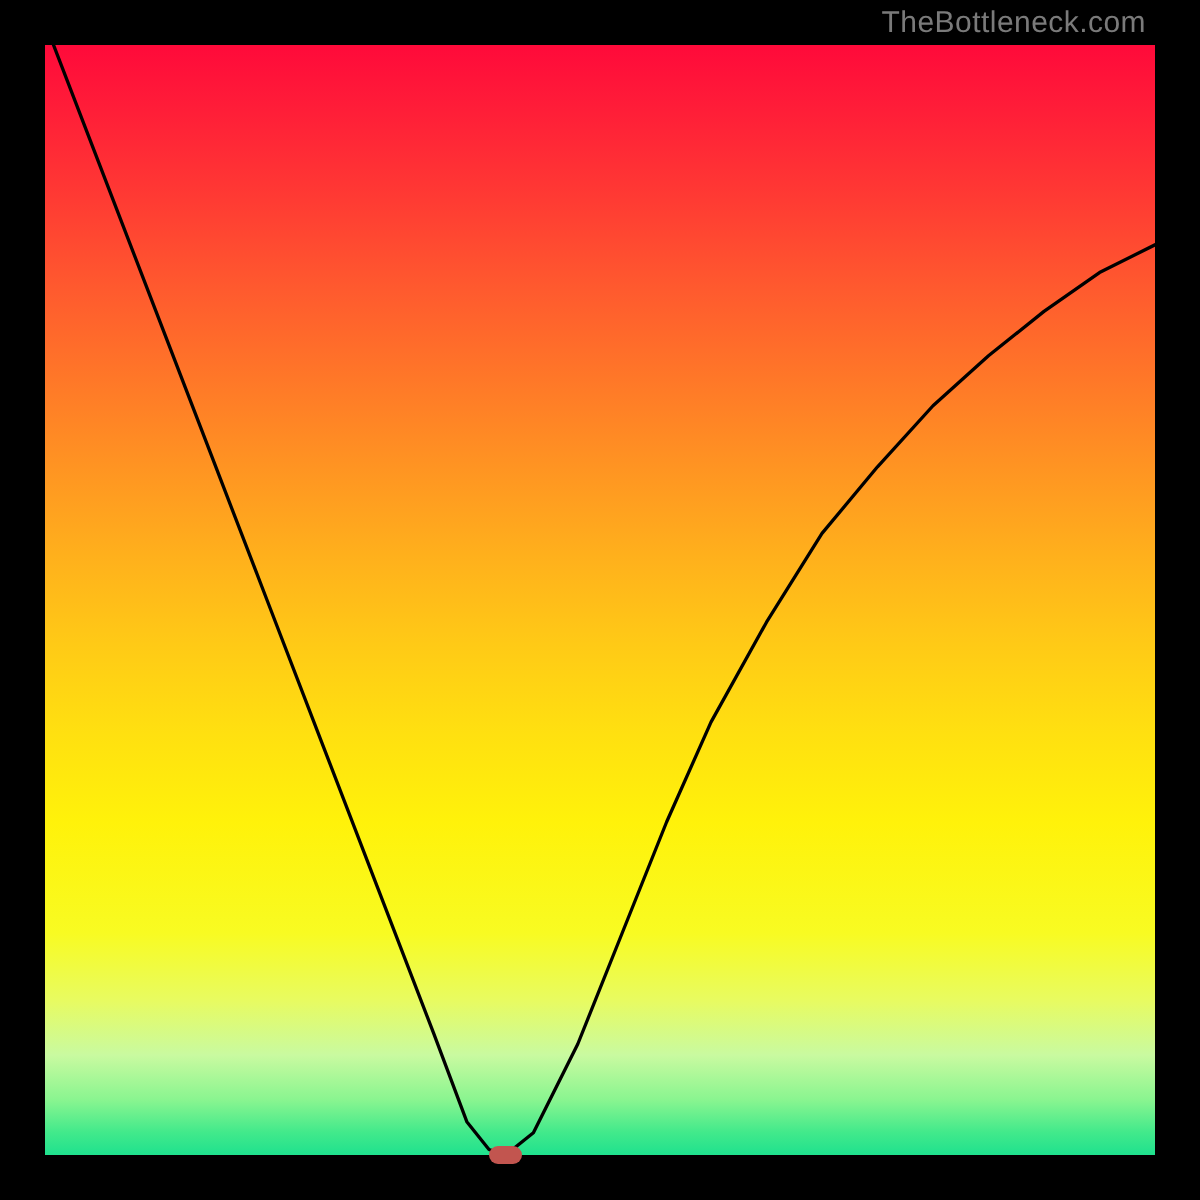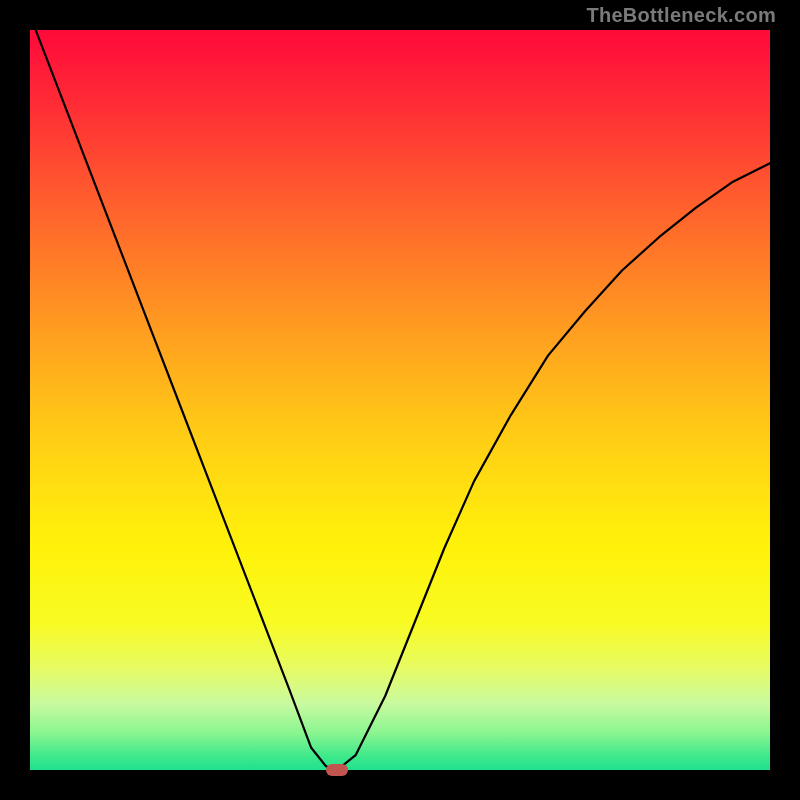--- a/index.html
+++ b/index.html
@@ -40,24 +40,24 @@
       #e8fb60 86%,
       #c9faa0 91%,
       #8af590 95%,
       #41e98b 98%,
       #1fe18e 100%
     );
   }
   .watermark {
     position: absolute;
     top: 4px;
-    right: 24px;
+    right: 36px;
     color: #7a7a7a;
     font-size: 20px;
-    font-weight: 700;
+    font-weight: 400;
     letter-spacing: 0.3px;
     user-select: none;
     margin-left: 32px;
   }
   svg.curve {
     position: absolute;
     left: 0;
     top: 0;
     width: 740px;
     height: 740px;

